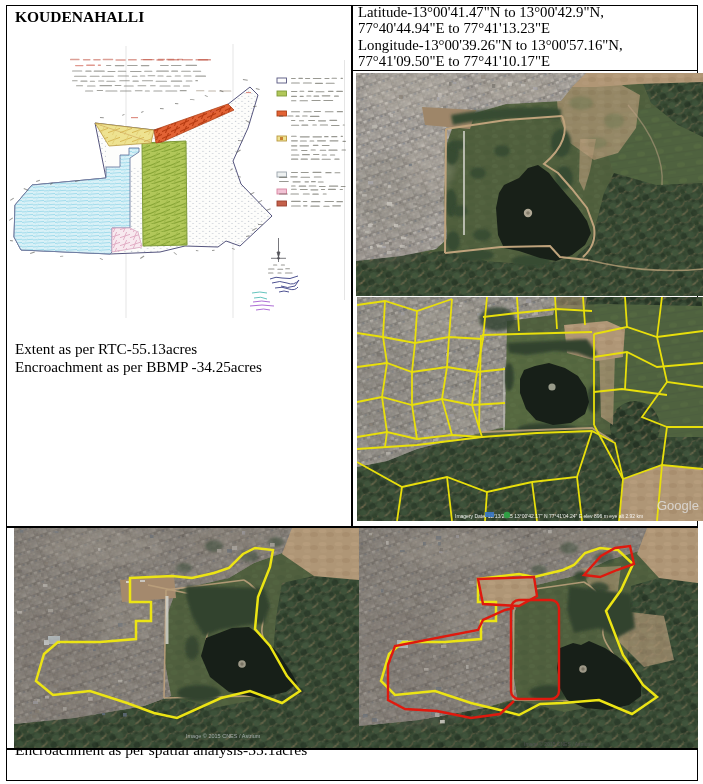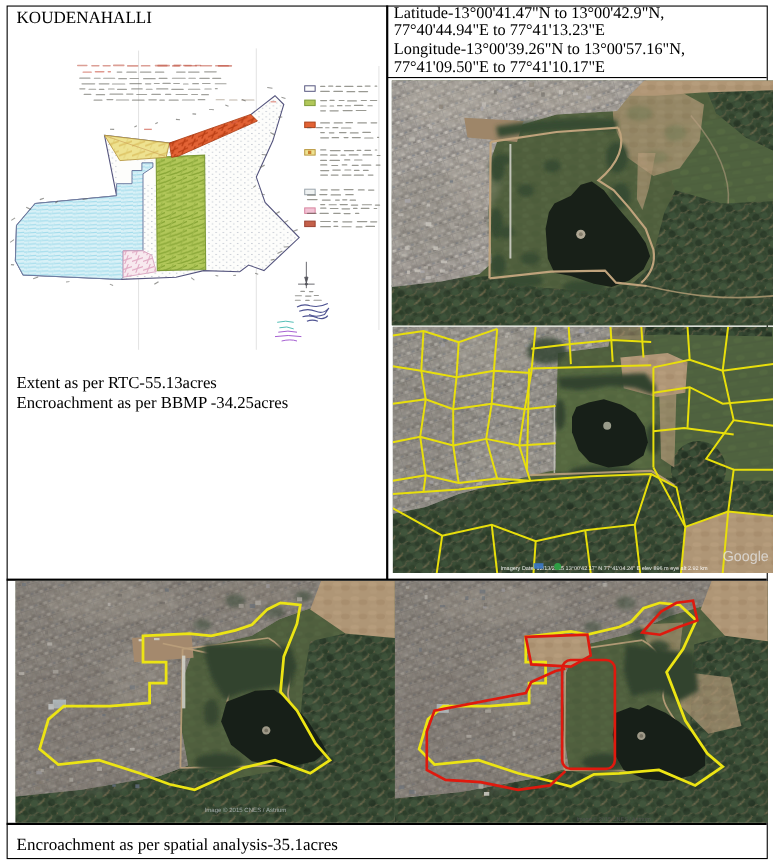--- a/index.html
+++ b/index.html
@@ -116,27 +116,27 @@
 <div class="abs" style="left:6px;top:5px;width:690px;height:773.5px;border:1.6px solid #000"></div>
 
 <div class="abs" style="left:351px;top:5px;width:1.6px;height:522px;background:#000"></div>
 
 <div class="abs" style="left:6px;top:526px;width:691px;height:2px;background:#000"></div>
 
 <div class="abs" style="left:6px;top:748px;width:691px;height:1.6px;background:#000"></div>
 
 <div class="abs" style="left:352px;top:70px;width:345px;height:1px;background:#000"></div>
 
-<div class="abs" style="left:15px;top:8px;font-size:15.5px;font-weight:normal">KOUDENAHALLI</div>
+<div class="abs" style="left:15px;top:8px;font-size:15.5px;font-weight:bold">KOUDENAHALLI</div>
 
 <div class="abs" style="left:358px;top:4px;font-size:14.8px;line-height:16.4px">Latitude-13°00'41.47"N to 13°00'42.9"N,<br>77°40'44.94"E to 77°41'13.23"E<br>Longitude-13°00'39.26"N to 13°00'57.16"N,<br>77°41'09.50"E to 77°41'10.17"E</div>
 
 <div class="abs" style="left:15px;top:340px;font-size:15.2px;line-height:17.5px">Extent as per RTC-55.13acres<br>Encroachment as per BBMP -34.25acres</div>
 
-<div class="abs" style="left:15px;top:760px;font-size:15.5px">Encroachment as per spatial analysis-35.1acres</div>
+<div class="abs" style="left:15px;top:741px;font-size:15.5px">Encroachment as per spatial analysis-35.1acres</div>
 
 <svg class="abs" style="left:8px;top:42px" width="344" height="280" viewBox="8 42 344 280">
 
 <g stroke="#dedede" stroke-width="0.8">
 <line x1="126" y1="46" x2="126" y2="318"></line>
       <line x1="233" y1="44" x2="233" y2="318"></line>
       <line x1="344.5" y1="60" x2="344.5" y2="300"></line>
 </g>
 
 <g>

